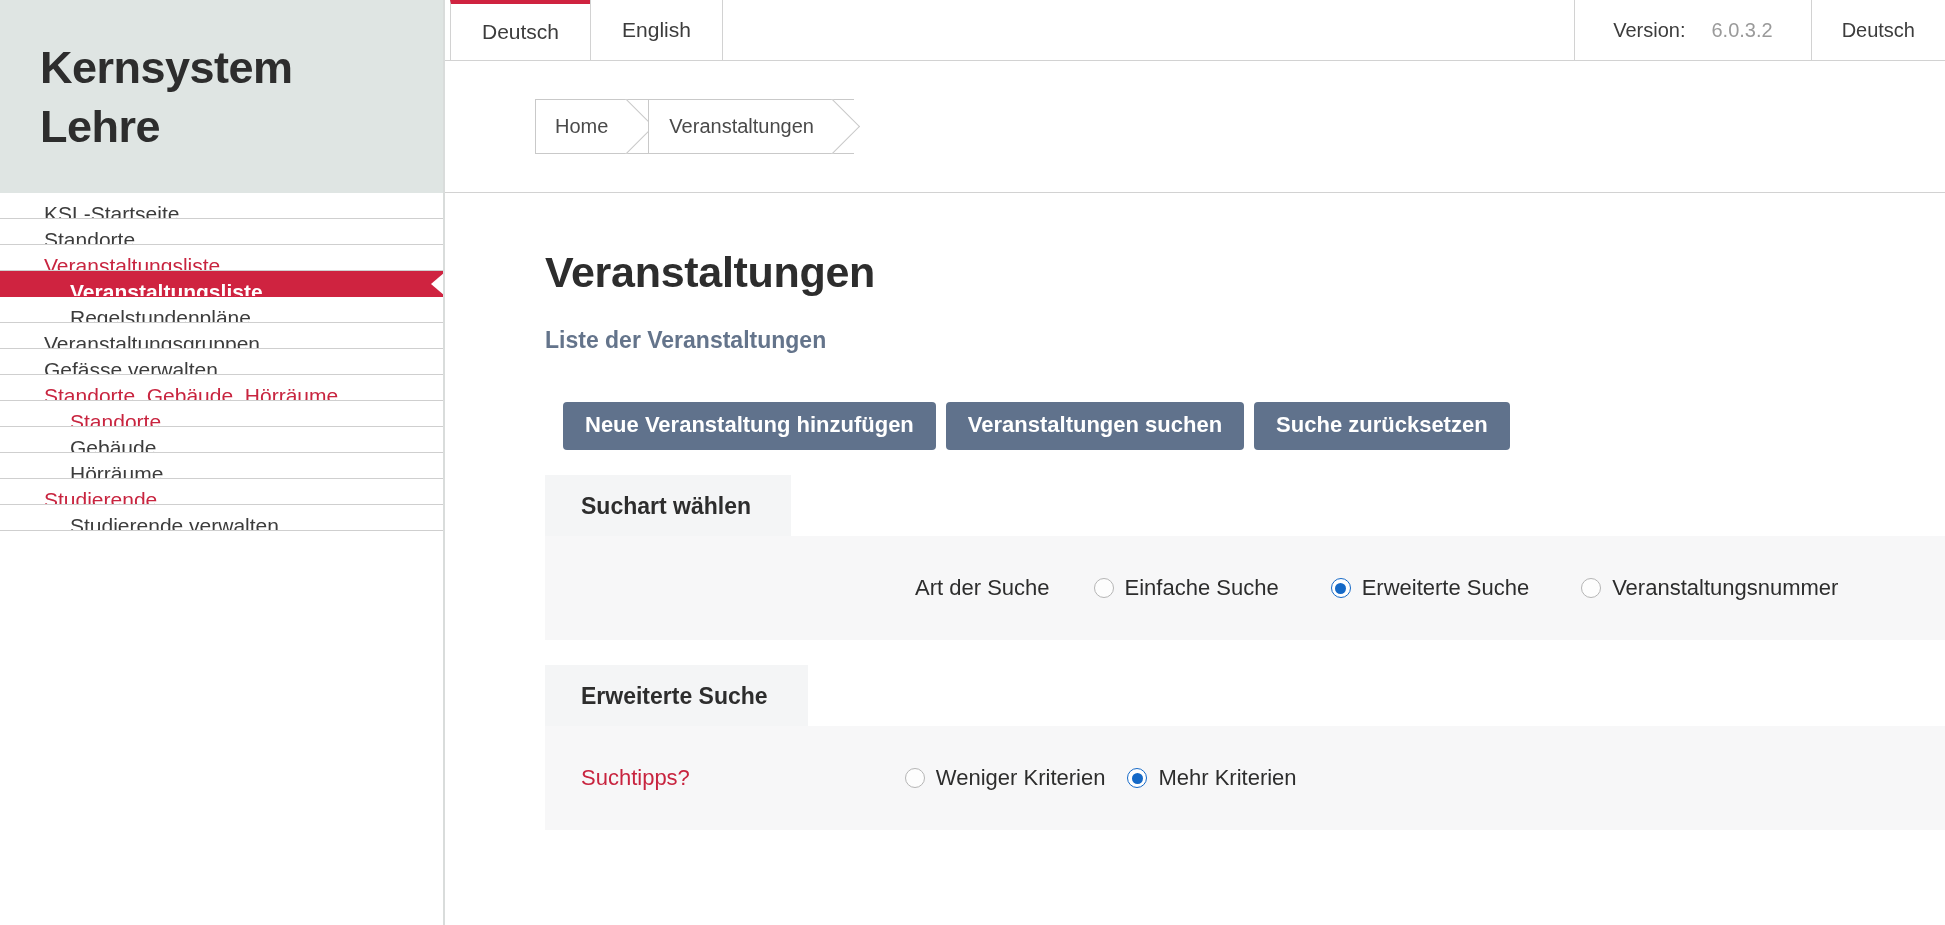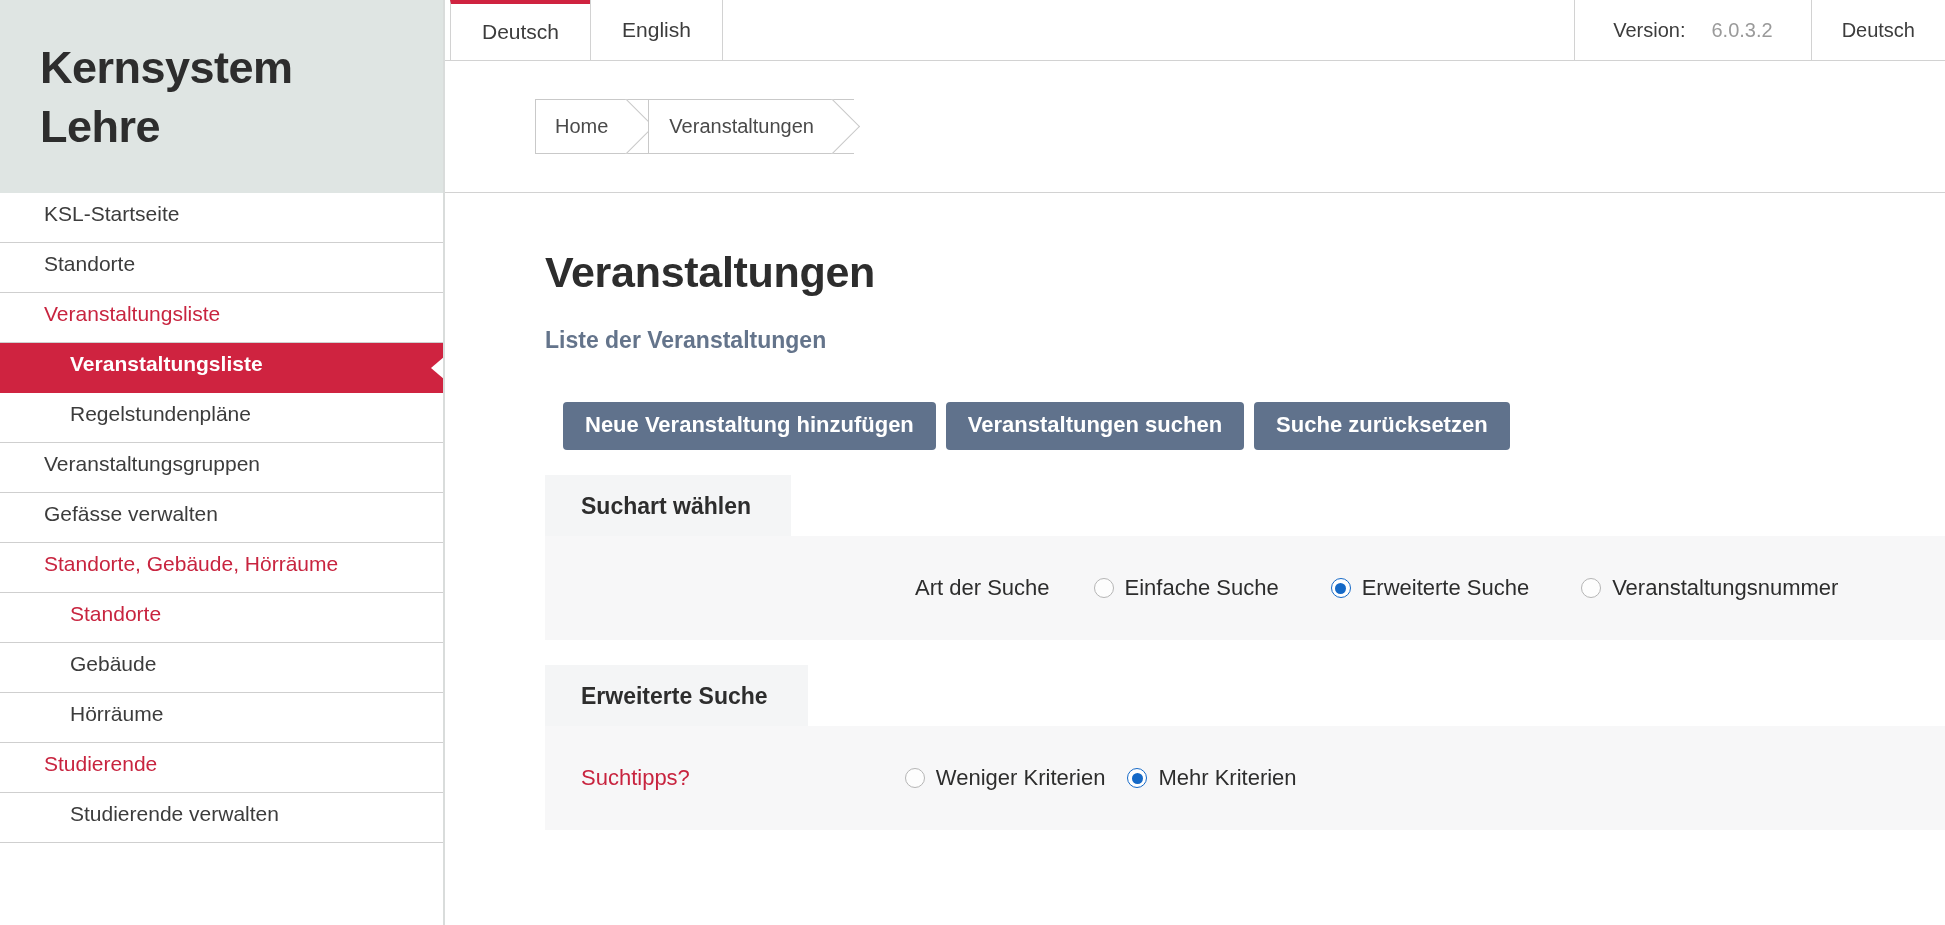--- a/index.html
+++ b/index.html
@@ -26,21 +26,21 @@
   }
   .sidebar-brand-title {
     font-size: 45px;
     font-weight: bold;
     color: #2d2d2d;
     line-height: 1.32;
     letter-spacing: -0.5px;
   }
   .nav { display: flex; flex-direction: column; }
   .nav-item {
-    height: 50px;
+    height: 26px;
     line-height: 41px;
     border-bottom: 1px solid #cfcfcf;
     font-size: 21px;
     color: #3c3c3c;
     padding-left: 44px;
     white-space: nowrap;
     overflow: hidden;
   }
   .nav-item.lvl2 { padding-left: 70px; }
   .nav-item.red { color: #c8243f; }

